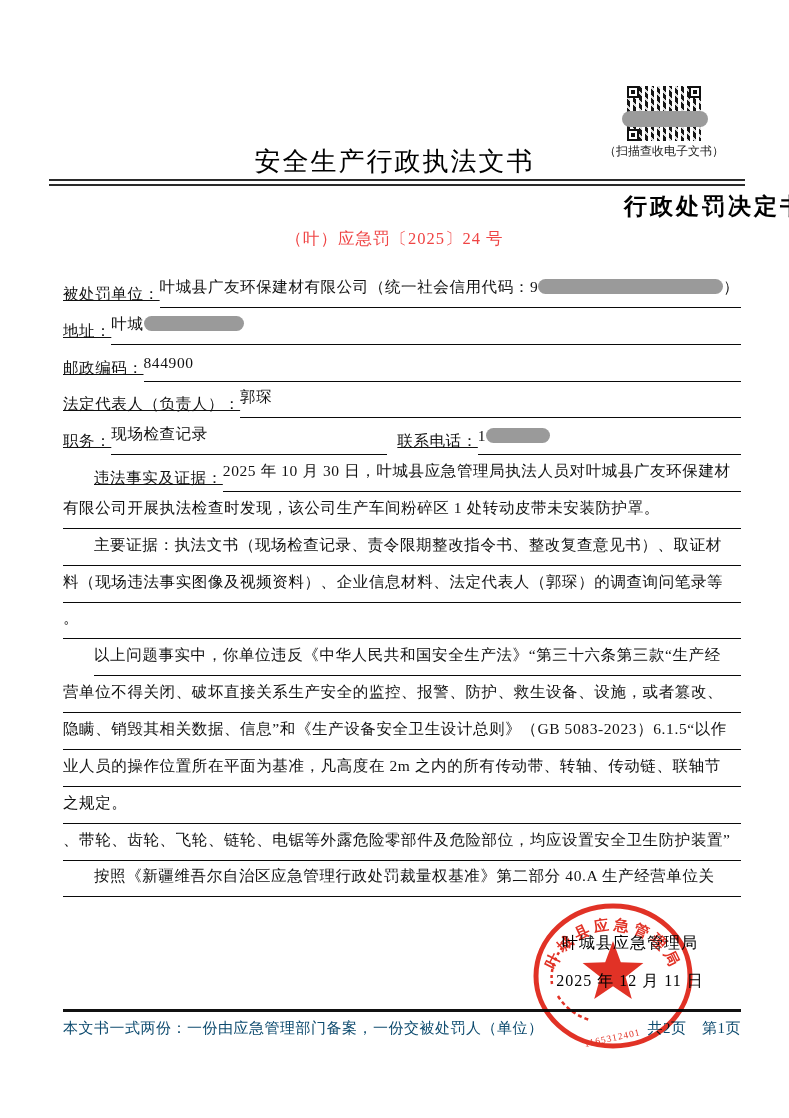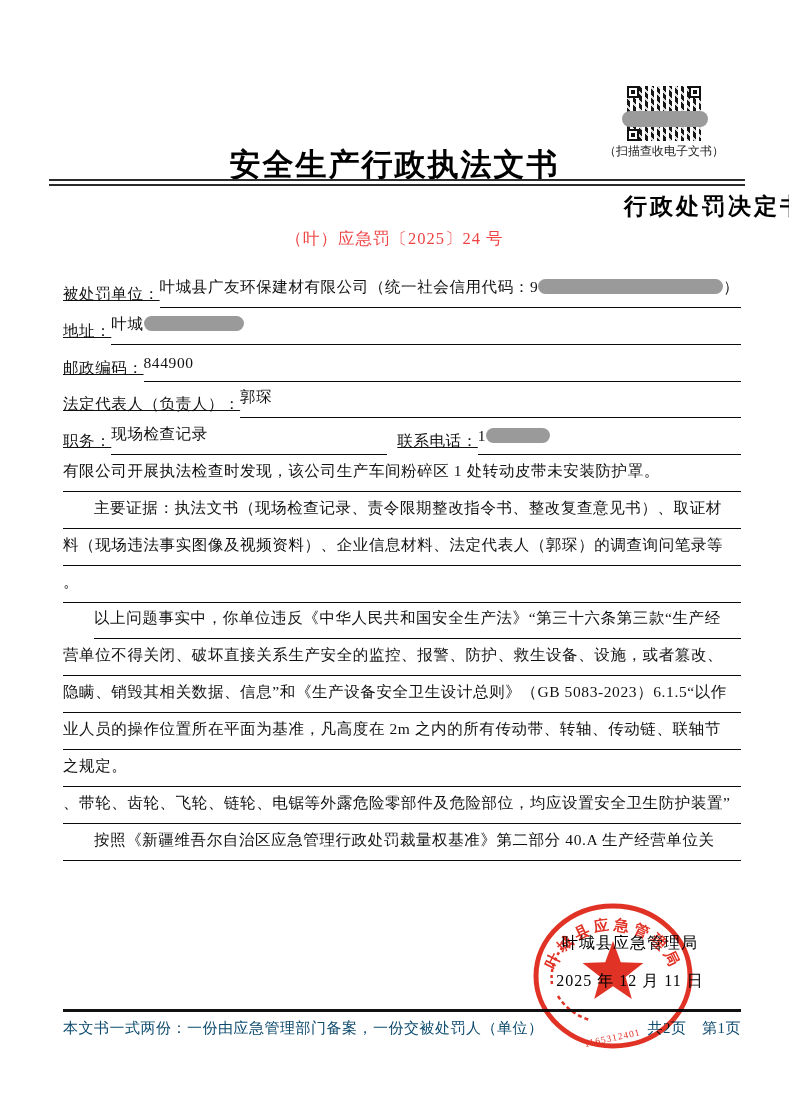--- a/index.html
+++ b/index.html
@@ -29,21 +29,21 @@
     position:absolute;left:622px;top:111px;width:86px;height:16px;
     background:#9b9b9b;border-radius:8px;z-index:3;
   }
   .qr-caption{
     position:absolute;left:596px;top:143px;width:136px;
     font-size:12px;text-align:center;color:#222;letter-spacing:0;
   }
   
   .doc-category{
     position:absolute;left:0;top:144px;width:100%;
-    text-align:center;font-size:31px;font-weight:bold;letter-spacing:2px;color:#000;
+    text-align:center;font-size:26px;font-weight:normal;letter-spacing:2px;color:#000;
   }
   .double-rule{
     position:absolute;left:49px;top:179px;width:696px;height:3px;
     border-top:2px solid #2a2a2a;border-bottom:2px solid #2a2a2a;
   }
   .doc-title{
     position:absolute;left:0;top:191px;width:100%;
     text-align:right;font-size:23px;font-weight:bold;letter-spacing:3px;color:#000;margin-left:17px;
   }
   .doc-number{
@@ -140,20 +140,24 @@
     </div>
 
     <div class="row">
       <span class="lbl">职务：</span>
       <span class="u w-duty"><span>现场检查记录</span></span>
       <span class="gap"></span>
       <span class="lbl">联系电话：</span>
       <span class="u grow"><span>1</span><span class="bar bar-phone"></span></span>
     </div>
 
+    <div class="row">
+      <span class="lbl indent-out">违法事实及证据：</span>
+      <span class="u grow">2025 年 10 月 30 日，叶城县应急管理局执法人员对叶城县广友环保建材</span>
+    </div>
     <div class="row">
       <span class="u grow">有限公司开展执法检查时发现，该公司生产车间粉碎区 1 处转动皮带未安装防护罩。</span>
     </div>
     <div class="row">
       <span class="u grow indent-in">主要证据：执法文书（现场检查记录、责令限期整改指令书、整改复查意见书）、取证材</span>
     </div>
     <div class="row">
       <span class="u grow">料（现场违法事实图像及视频资料）、企业信息材料、法定代表人（郭琛）的调查询问笔录等</span>
     </div>
     <div class="row">

